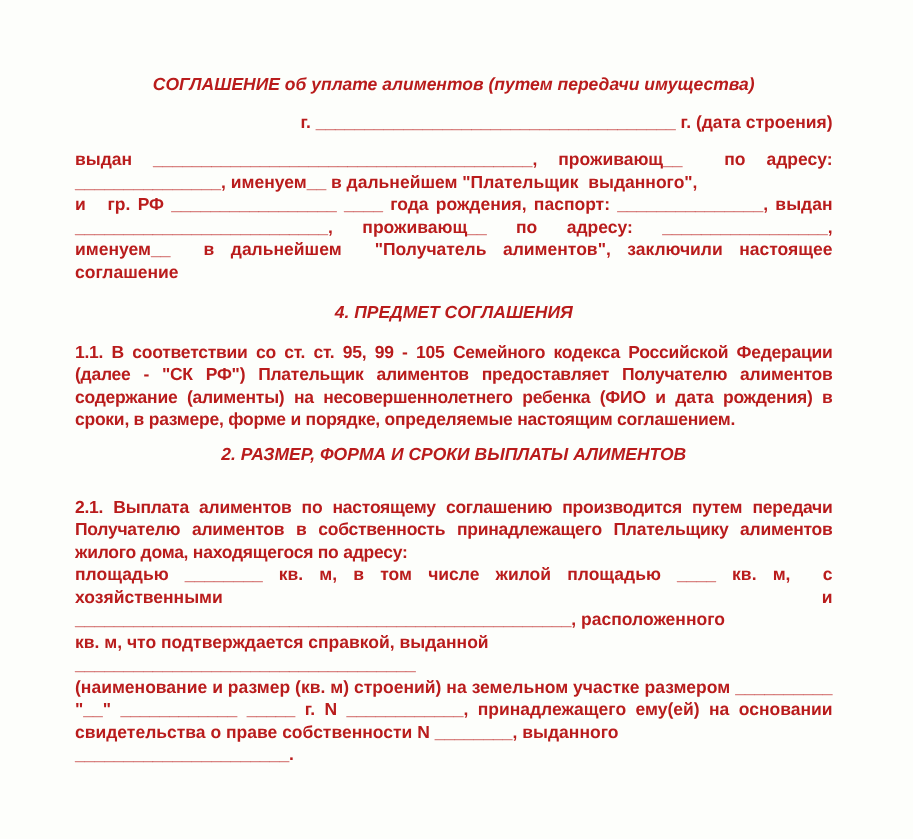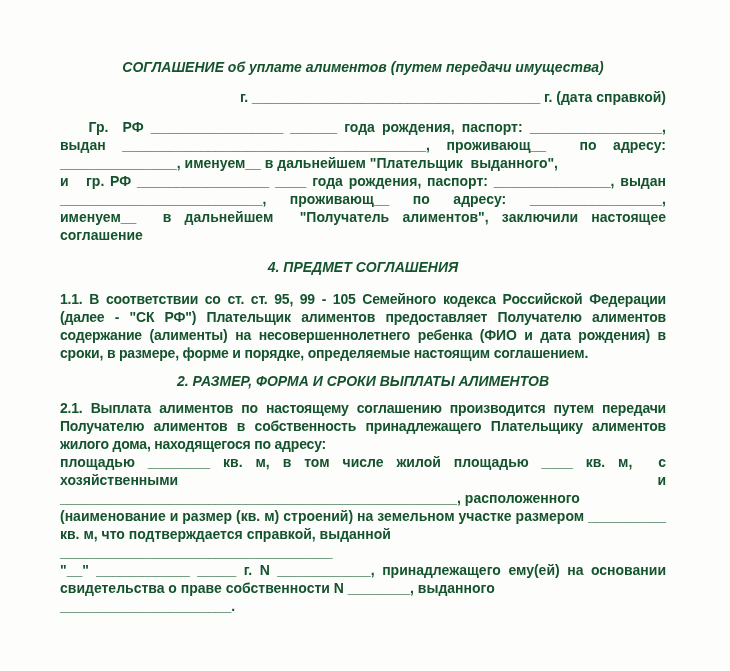--- a/index.html
+++ b/index.html
@@ -11,21 +11,21 @@
     height: 671px;
     background: #fdfefb;
     overflow: hidden;
     font-family: "Liberation Sans", sans-serif;
   }
   .page {
     box-sizing: border-box;
     width: 730px;
     height: 671px;
     padding: 58px 64px 0 60px;
-    color: #14532d;
+    color: #b91c1c;
     font-size: 14px;
     font-weight: bold;
     line-height: 18px;
   }
   .line {
     white-space: pre-wrap;
     min-height: 18px;
   }
   .j {
     text-align: justify;
@@ -43,63 +43,62 @@
     margin-bottom: 12px;
   }
   .section-heading {
     text-align: center;
     font-style: italic;
     margin-top: 14px;
     margin-bottom: 14px;
   }
   .heading-2 {
     margin-top: 10px;
-    margin-bottom: 9px;
+    margin-bottom: 24px;
   }
   .para {
     text-align: justify;
     letter-spacing: -0.2px;
     margin: 0;
   }
   .intro-block {
     margin-top: 0;
   }
 </style>
 </head>
 <body>
 
 <div class="page">
 
   <div class="doc-title">СОГЛАШЕНИЕ об уплате алиментов (путем передачи имущества)</div>
 
   <div class="date-line">
     <span>г. __________________</span>
-    <span>___________________ г. (дата справкой)</span>
+    <span>___________________ г. (дата строения)</span>
   </div>
 
   <div class="intro-block">
-    <div class="line j">    Гр.  РФ _________________ ______ года рождения, паспорт: _________________,</div>
     <div class="line j">выдан _______________________________________, проживающ__  по адресу:</div>
     <div class="line">_______________, именуем__ в дальнейшем "Плательщик  выданного",</div>
     <div class="line j">и   гр. РФ _________________ ____ года рождения, паспорт: _______________, выдан</div>
     <div class="line j">__________________________, проживающ__ по адресу: _________________,</div>
     <div class="line j">именуем__  в дальнейшем  "Получатель алиментов", заключили настоящее соглашение</div>
   </div>
 
   <div class="section-heading">4. ПРЕДМЕТ СОГЛАШЕНИЯ</div>
 
   <p class="para">1.1. В соответствии со ст. ст. 95, 99 - 105 Семейного кодекса Российской Федерации (далее - "СК РФ") Плательщик алиментов предоставляет Получателю алиментов содержание (алименты) на несовершеннолетнего ребенка (ФИО и дата рождения) в сроки, в размере, форме и порядке, определяемые настоящим соглашением.</p>
 
   <div class="section-heading heading-2">2. РАЗМЕР, ФОРМА И СРОКИ ВЫПЛАТЫ АЛИМЕНТОВ</div>
 
   <p class="para">2.1. Выплата алиментов  по  настоящему соглашению производится путем передачи Получателю алиментов в собственность принадлежащего Плательщику алиментов жилого дома, находящегося по адресу:</p>
 
   <div>
     <div class="line j">площадью ________ кв. м, в том числе жилой площадью ____ кв. м,  с хозяйственными и</div>
     <div class="line">___________________________________________________, расположенного</div>
+    <div class="line">кв. м, что подтверждается справкой, выданной ___________________________________</div>
     <div class="line j">(наименование и размер (кв. м) строений) на земельном участке размером __________</div>
-    <div class="line">кв. м, что подтверждается справкой, выданной ___________________________________</div>
     <div class="line j">"__" ____________ _____ г. N ____________, принадлежащего ему(ей) на основании</div>
     <div class="line">свидетельства о праве собственности N ________, выданного ______________________.</div>
 
   </div>
 
 </div>
 
 </body></html>

